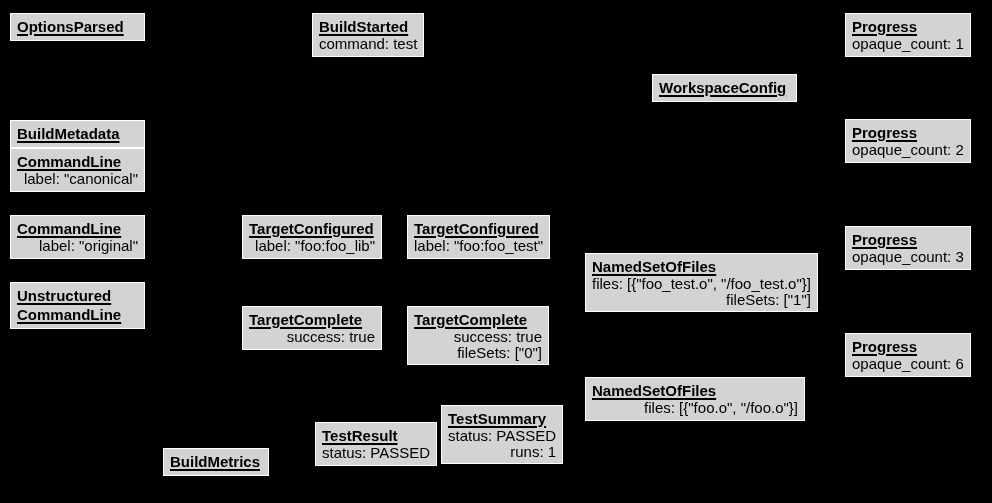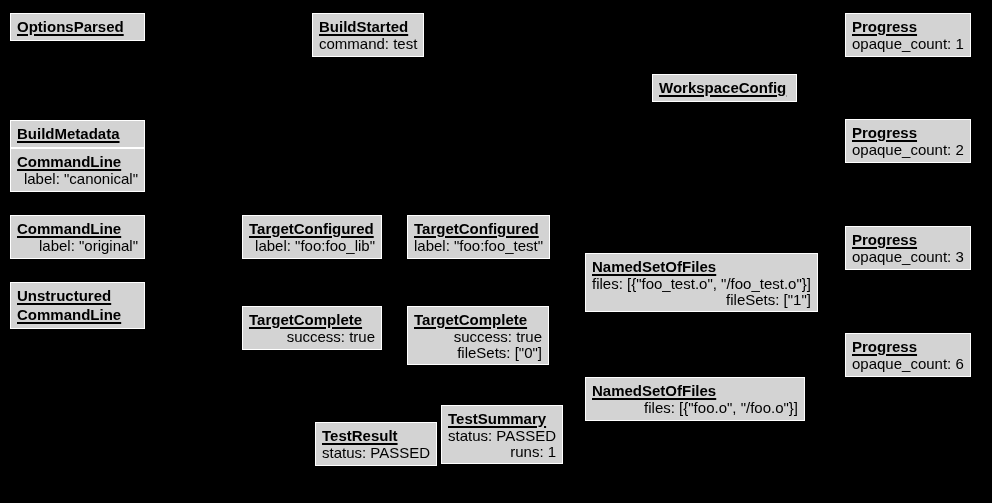--- a/index.html
+++ b/index.html
@@ -66,20 +66,23 @@
     <div class="node-title">CommandLine</div>
     <div class="node-line">label: "original"</div>
   </div>
 
   <div class="node" style="left:10px;top:282px;min-width:135px;max-width:135px">
     <div class="node-title wrap">Unstructured CommandLine</div>
   </div>
 
 
 
+  <div class="node" style="left:163px;top:448px;min-width:106px">
+    <div class="node-title">BuildMetrics</div>
+  </div>
 
   <div class="node" style="left:312px;top:13px;min-width:106px">
     <div class="node-title">BuildStarted</div>
     <div class="node-line">command: test</div>
   </div>
 
 
   <div class="node" style="left:242px;top:215px;min-width:140px">
     <div class="node-title">TargetConfigured</div>
     <div class="node-line">label: "foo:foo_lib"</div>

